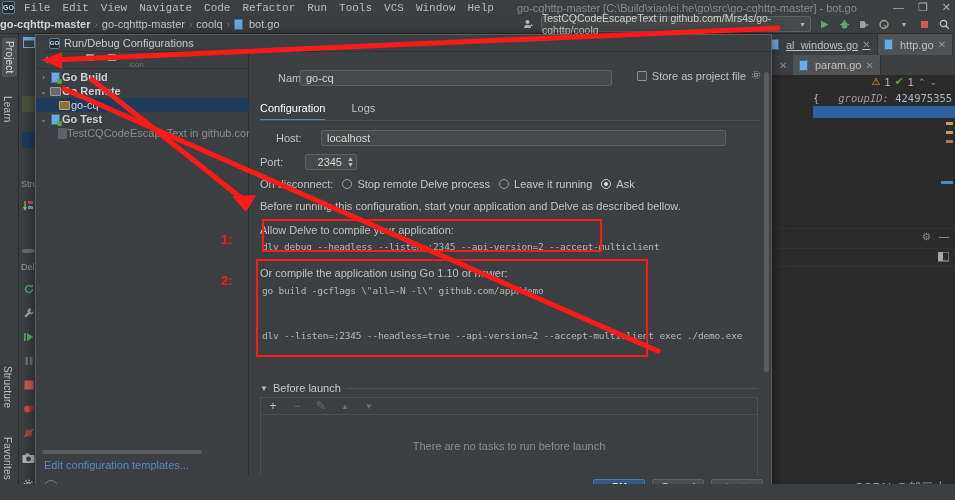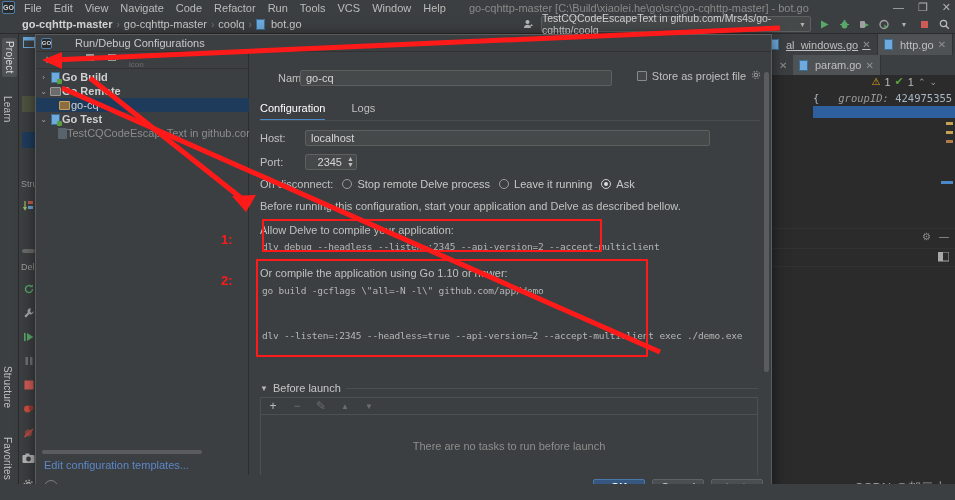--- a/index.html
+++ b/index.html
@@ -17,35 +17,35 @@
   .titlebar {
     position: absolute; top: 0; left: 0; width: 955px; height: 15px;
     background: #3c3f41; display: flex; align-items: center;
   }
   .app-logo {
     width: 13px; height: 13px; margin-left: 2px;
     border: 1px solid #4d7ea8; border-radius: 2px;
     background: #26292b; display: flex; align-items: center;
     justify-content: center; font-size: 7px; color: #d4d4d4; font-weight: bold;
   }
-  .menu { display: flex; align-items: center; margin-left: 8px; gap: 10px; }
+  .menu { display: flex; align-items: center; margin-left: 8px; gap: 10px; font-family: Liberation Mono, monospace; }
   .menu-item { font-size: 11px; color: #bbbbbb; cursor: default; padding: 0 1px; }
   .win-title {
     margin-left: 22px; font-size: 11px; color: #8a8a8a; white-space: nowrap;
   }
   .win-ctrl { position: absolute; right: 4px; top: 0px; display: flex; gap: 14px; align-items: center; height: 15px;}
   .win-ctrl span { color: #b0b0b0; font-size: 11px; line-height: 1; }
 
   
   .navbar {
     position: absolute; top: 15px; left: 0; width: 955px; height: 19px;
     background: #3c3f41; display: flex; align-items: center;
     border-bottom: 1px solid #2b2b2b;
   }
-  .crumbs { display: flex; align-items: center; margin-left: 22px; gap: 3px; }
+  .crumbs { display: flex; align-items: center; gap: 3px; }
   .crumb { font-size: 11px; color: #c8c8c8; }
   .crumb.bold { font-weight: bold; color: #d8d8d8; }
   .crumb-sep { color: #777; font-size: 10px; margin: 0 1px; }
   .file-ico {
     display: inline-block; width: 9px; height: 11px; background: #6eaadd;
     border-radius: 1px; margin-right: 3px; vertical-align: -2px;
     box-shadow: inset 0 0 0 1px #3c6e96;
   }
   .navbar-right { position: absolute; right: 4px; display: flex; align-items: center; gap: 6px; }
   .runconfig-box {
@@ -122,21 +122,21 @@
   }
 
   
   .dialog {
     position: absolute; top: 34px; left: 35px; width: 737px; height: 466px;
     background: #3c3f41; border: 1px solid #5a5c5e;
     box-shadow: 0 2px 14px rgba(0,0,0,.55);
   }
   .dlg-title {
     height: 17px; background: #3c3f41; display:flex; align-items:center;
-    gap:23px; padding-left:5px; border-bottom:1px solid #323232;
+    gap:4px; padding-left:5px; border-bottom:1px solid #323232;margin-left:8px;
   }
   .dlg-logo {
     width: 11px; height: 11px; border:1px solid #4d7ea8; border-radius:2px;
     background:#26292b; color:#dcdcdc; font-size:6px; display:flex;
     align-items:center; justify-content:center; font-weight:bold;
   }
   .dlg-title-txt { font-size:11px; color:#c8c8c8; }
 
   .dlg-body { position:absolute; top:17px; left:0; width:735px; height:424px; }
 
@@ -575,21 +575,21 @@
               </svg>
           </span>
         </div>
 
         <div class="tabs">
           <div class="tab active">Configuration</div>
           <div class="tab">Logs</div>
         </div>
         <div class="tabs-underline"></div>
 
-        <div class="field-row" style="top:78px;left:0;width:587px;">
+        <div class="field-row" style="top:78px;left:16px;width:587px;">
           <div class="lbl-w">Host:</div>
           <div class="txtfield" style="width:405px;">localhost</div>
         </div>
 
         <div class="field-row" style="top:102px;left:0;">
           <div class="lbl-w">Port:</div>
           <div class="spinner">
             <span>2345</span>
             <span class="spin-arrows">
                 <span>▲</span>

